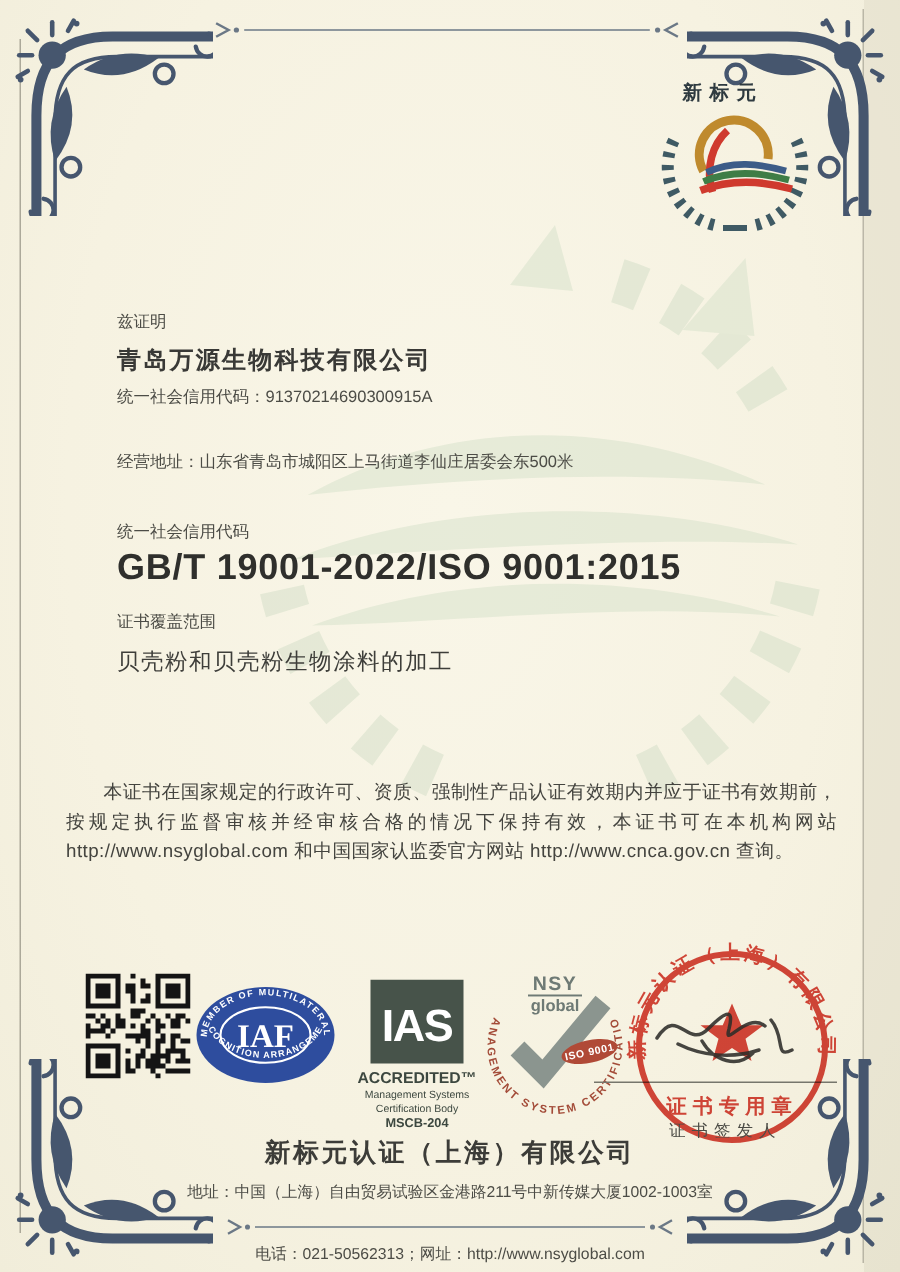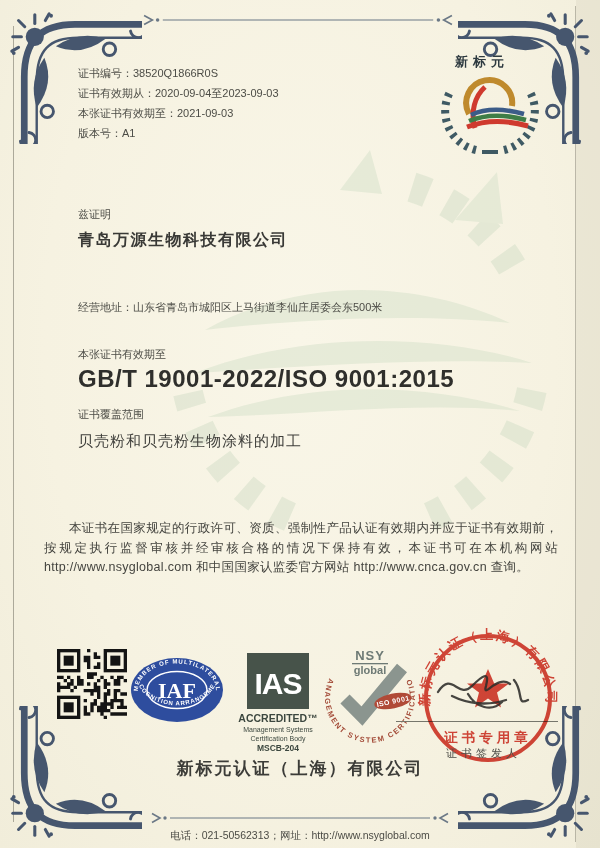--- a/index.html
+++ b/index.html
@@ -100,47 +100,42 @@
       <use href="#cornerDef"></use>
     </svg>
 
   <svg class="abs" style="left:142px;top:14px;" width="312" height="12">
       <use href="#ruleDef"></use>
     </svg>
   <svg class="abs" style="left:150px;top:812px;" width="300" height="12">
       <use href="#ruleDef"></use>
     </svg>
 
-  <div class="abs" style="left:78px;top:63px;">
-    <div class="meta-line">证书编号：38520Q1866R0S</div>
-    <div class="meta-line">证书有效期从：2020-09-04至2023-09-03</div>
-    <div class="meta-line">本张证书有效期至：2021-09-03</div>
-    <div class="meta-line">版本号：A1</div>
-  </div>
 
   <div class="abs brand-name" style="left:455px;top:53px;">新标元</div>
   <svg class="abs" style="left:432px;top:66px;" width="116" height="92" viewBox="-58 -40 116 92">
     <g stroke="#3f5a64" fill="none">
       <path d="M-14 44 A 40 40 0 0 1 -40 -14" stroke-width="8" stroke-dasharray="3.5 5"></path>
       <path d="M14 44 A 40 40 0 0 0 40 -14" stroke-width="8" stroke-dasharray="3.5 5"></path>
       <path d="M-8 46 H8" stroke-width="4"></path>
     </g>
     <path d="M-21 8 A 23 23 0 1 1 22 0" stroke="#bf8a2d" stroke-width="6" fill="none"></path>
     <path d="M-15 22 C -20 6 -15 -10 -5 -19" stroke="#cf3a2e" stroke-width="5" fill="none"></path>
     <path d="M-19 9 C -2 1 16 3 34 8" stroke="#3c5c88" stroke-width="4.5" fill="none"></path>
     <path d="M-21 15 C -2 7 18 9 36 14" stroke="#3f7d46" stroke-width="4.5" fill="none"></path>
     <path d="M-23 21 C -2 13 20 15 38 20" stroke="#cf3a2e" stroke-width="5" fill="none"></path>
   </svg>
 
 
   <div class="abs small" style="left:78px;top:207px;">兹证明</div>
   <div class="abs company" style="left:78px;top:230px;">青岛万源生物科技有限公司</div>
+  <div class="abs small" style="left:78px;top:257px;">统一社会信用代码：91370214690300915A</div>
   <div class="abs small" style="left:78px;top:300px;">经营地址：山东省青岛市城阳区上马街道李仙庄居委会东500米</div>
 
-  <div class="abs small" style="left:78px;top:347px;">本张证书有效期至</div>
+  <div class="abs small" style="left:78px;top:347px;">统一社会信用代码</div>
   <div class="abs std-code" style="left:78px;top:365px;">GB/T 19001-2022/ISO 9001:2015</div>
   <div class="abs small" style="left:78px;top:407px;">证书覆盖范围</div>
   <div class="abs disclaimer" style="left:44px;top:519px;width:514px;">本证书在国家规定的行政许可、资质、强制性产品认证有效期内并应于证书有效期前，按规定执行监督审核并经审核合格的情况下保持有效，本证书可在本机构网站 http://www.nsyglobal.com 和中国国家认监委官方网站 http://www.cnca.gov.cn 查询。</div>
 
   <div class="abs scope" style="left:78px;top:432px;">贝壳粉和贝壳粉生物涂料的加工</div>
 
   <svg class="abs" style="left:57px;top:649px;" width="70" height="70" viewBox="0 0 63 63">
     <g class="cells">
         <path fill="#141414" d="M27 0h3v3h-3zM33 3h3v3h-3zM24 6h3v3h-3zM27 6h3v3h-3zM33 6h3v3h-3zM36 6h3v3h-3zM24 9h3v3h-3zM27 9h3v3h-3zM27 12h3v3h-3zM36 12h3v3h-3zM27 15h3v3h-3zM33 15h3v3h-3zM36 15h3v3h-3zM27 21h3v3h-3zM30 21h3v3h-3zM33 21h3v3h-3zM0 24h3v3h-3zM3 24h3v3h-3zM9 24h3v3h-3zM18 24h3v3h-3zM27 24h3v3h-3zM30 24h3v3h-3zM39 24h3v3h-3zM48 24h3v3h-3zM54 24h3v3h-3zM57 24h3v3h-3zM6 27h3v3h-3zM12 27h3v3h-3zM18 27h3v3h-3zM21 27h3v3h-3zM36 27h3v3h-3zM42 27h3v3h-3zM51 27h3v3h-3zM54 27h3v3h-3zM60 27h3v3h-3zM0 30h3v3h-3zM9 30h3v3h-3zM12 30h3v3h-3zM18 30h3v3h-3zM21 30h3v3h-3zM27 30h3v3h-3zM33 30h3v3h-3zM42 30h3v3h-3zM45 30h3v3h-3zM51 30h3v3h-3zM54 30h3v3h-3zM0 33h3v3h-3zM3 33h3v3h-3zM6 33h3v3h-3zM9 33h3v3h-3zM15 33h3v3h-3zM33 33h3v3h-3zM36 33h3v3h-3zM42 33h3v3h-3zM0 36h3v3h-3zM12 36h3v3h-3zM24 36h3v3h-3zM27 36h3v3h-3zM30 36h3v3h-3zM33 36h3v3h-3zM36 36h3v3h-3zM45 36h3v3h-3zM51 36h3v3h-3zM54 36h3v3h-3zM30 39h3v3h-3zM36 39h3v3h-3zM42 39h3v3h-3zM45 39h3v3h-3zM51 39h3v3h-3zM57 39h3v3h-3zM60 39h3v3h-3zM36 42h3v3h-3zM42 42h3v3h-3zM51 42h3v3h-3zM24 45h3v3h-3zM33 45h3v3h-3zM42 45h3v3h-3zM48 45h3v3h-3zM51 45h3v3h-3zM54 45h3v3h-3zM57 45h3v3h-3zM30 48h3v3h-3zM33 48h3v3h-3zM39 48h3v3h-3zM42 48h3v3h-3zM45 48h3v3h-3zM48 48h3v3h-3zM57 48h3v3h-3zM24 51h3v3h-3zM30 51h3v3h-3zM36 51h3v3h-3zM39 51h3v3h-3zM42 51h3v3h-3zM48 51h3v3h-3zM54 51h3v3h-3zM57 51h3v3h-3zM60 51h3v3h-3zM24 54h3v3h-3zM30 54h3v3h-3zM36 54h3v3h-3zM39 54h3v3h-3zM42 54h3v3h-3zM45 54h3v3h-3zM24 57h3v3h-3zM27 57h3v3h-3zM39 57h3v3h-3zM48 57h3v3h-3zM51 57h3v3h-3zM54 57h3v3h-3zM57 57h3v3h-3zM60 57h3v3h-3zM42 60h3v3h-3z"></path>
         <rect x="0" y="0" width="21" height="21" fill="#141414"></rect>
@@ -207,15 +202,16 @@
     <circle r="62" stroke="#d4382c" stroke-width="4" fill="none"></circle>
     <text font-size="13" font-weight="bold" fill="#d4382c" letter-spacing="2.5">
       <textPath href="#stampArc" startOffset="50%" text-anchor="middle">新标元认证（上海）有限公司</textPath>
     </text>
     <polygon transform="translate(0,-8)" fill="#d4382c" points="0,-21 6.2,-6.5 21,-6.5 9,2.5 13,17.4 0,8.6 -13,17.4 -9,2.5 -21,-6.5 -6.2,-6.5"></polygon>
     <text x="0" y="44" text-anchor="middle" font-size="13.5" font-weight="bold" fill="#d4382c" letter-spacing="4">证书专用章</text>
     <path d="M -50 -6 C -36 -28 -30 2 -16 -12 C -6 -22 2 -28 -2 -12 C -6 2 10 -24 22 -14 M -20 -4 C -12 10 4 14 14 4 M 26 -18 C 36 -6 28 8 40 2 M -36 -2 C -20 6 0 8 18 2" stroke="#1c1c1c" stroke-width="2.3" fill="none" opacity=".88" stroke-linecap="round"></path>
   </svg>
 
   <div class="abs f-company center" style="top:757px;">新标元认证（上海）有限公司</div>
+  <div class="abs f-small center" style="top:788px;">地址：中国（上海）自由贸易试验区金港路211号中新传媒大厦1002-1003室</div>
   <div class="abs f-small center" style="top:805px;margin-top:24px;">电话：021-50562313；网址：http://www.nsyglobal.com</div>
 
 </div>
 
 </body></html>

